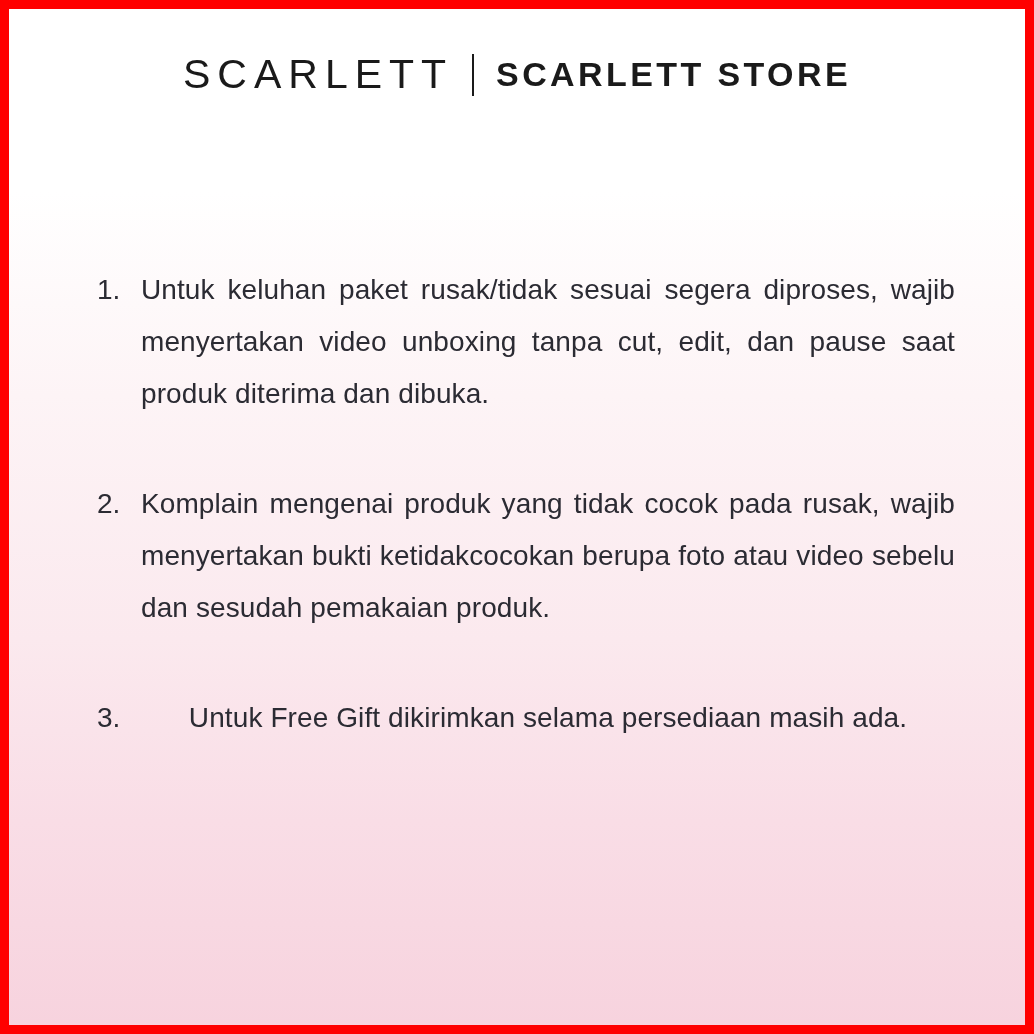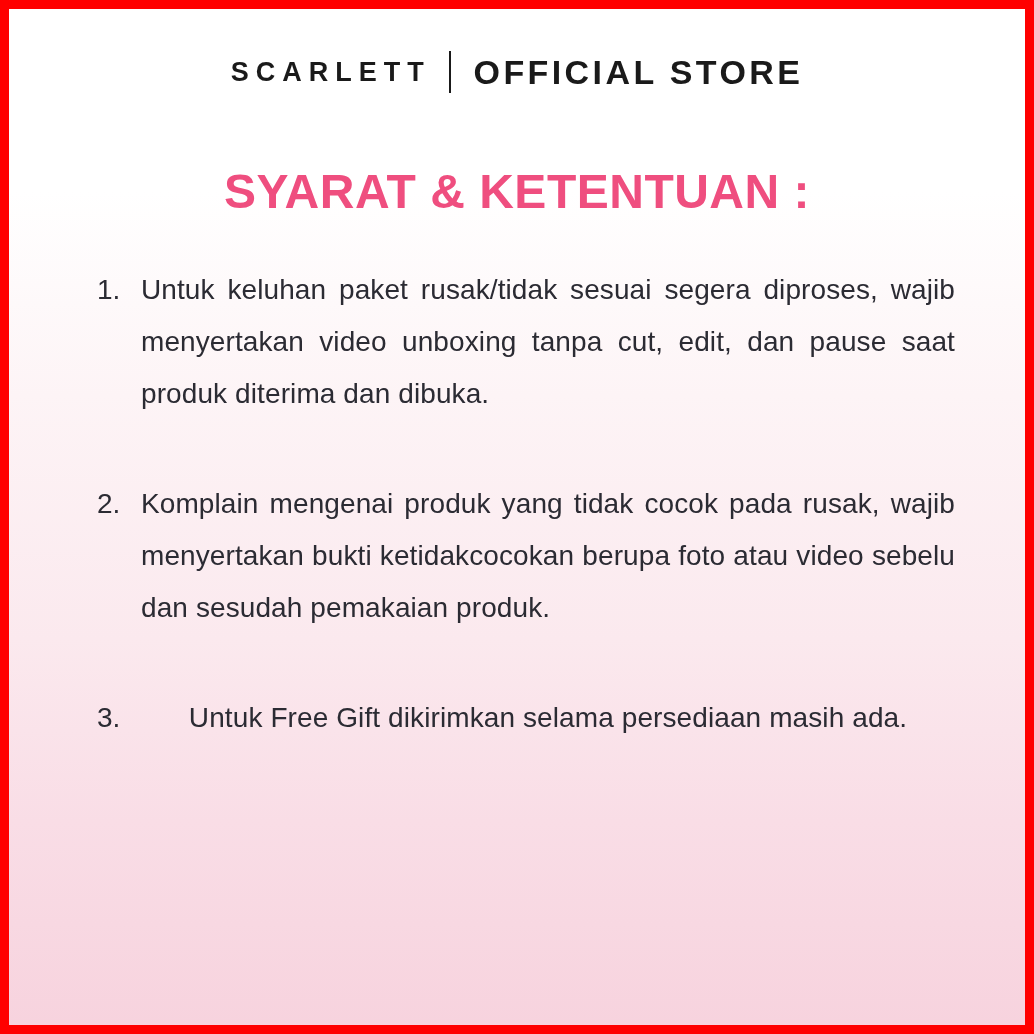--- a/index.html
+++ b/index.html
@@ -26,22 +26,22 @@
   .brand-bar {
     position: absolute;
     top: 42px;
     left: 0;
     width: 100%;
     text-align: center;
     white-space: nowrap;
   }
   .brand-name {
     display: inline-block;
-    font-size: 27px;
-    font-weight: bold;
+    font-size: 41px;
+    font-weight: normal;
     letter-spacing: 7px;
     color: #1a1a1a;
     vertical-align: middle;
   }
   .brand-divider {
     display: inline-block;
     width: 2px;
     height: 42px;
     background: #1a1a1a;
     margin: 0 18px 0 14px;
@@ -102,24 +102,23 @@
   }
 </style>
 </head>
 <body>
 
 <div class="card">
 
   <div class="brand-bar">
     <span class="brand-name">SCARLETT</span>
     <span class="brand-divider"></span>
-    <span class="brand-sub">OFFICIAL STORE</span>
+    <span class="brand-sub">SCARLETT STORE</span>
   </div>
 
-  <div class="headline">SYARAT &amp; KETENTUAN :</div>
 
   <div class="terms">
 
     <div class="term-item">
       <div class="term-num">1.</div>
       <div class="term-text">Untuk keluhan paket rusak/tidak sesuai segera diproses, wajib menyertakan video unboxing tanpa cut, edit, dan pause saat produk diterima dan dibuka.</div>
     </div>
 
     <div class="term-item">
       <div class="term-num">2.</div>

